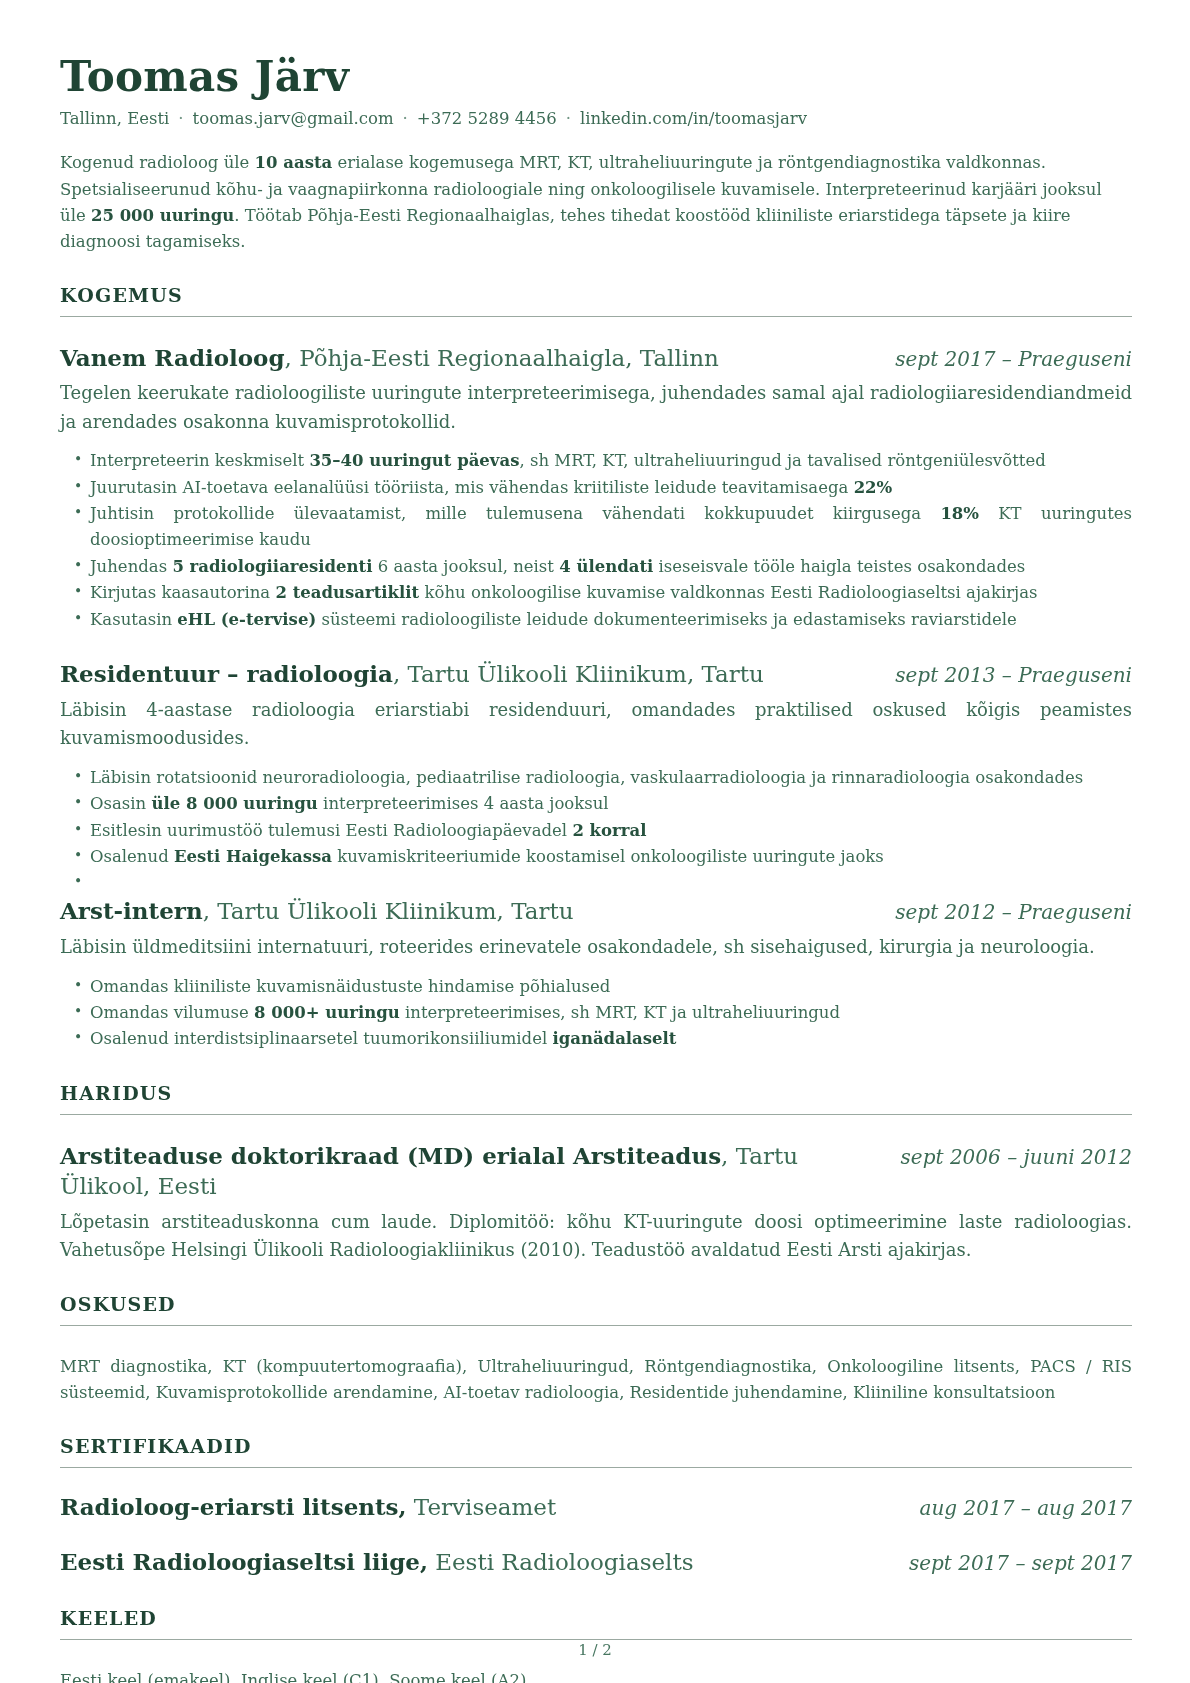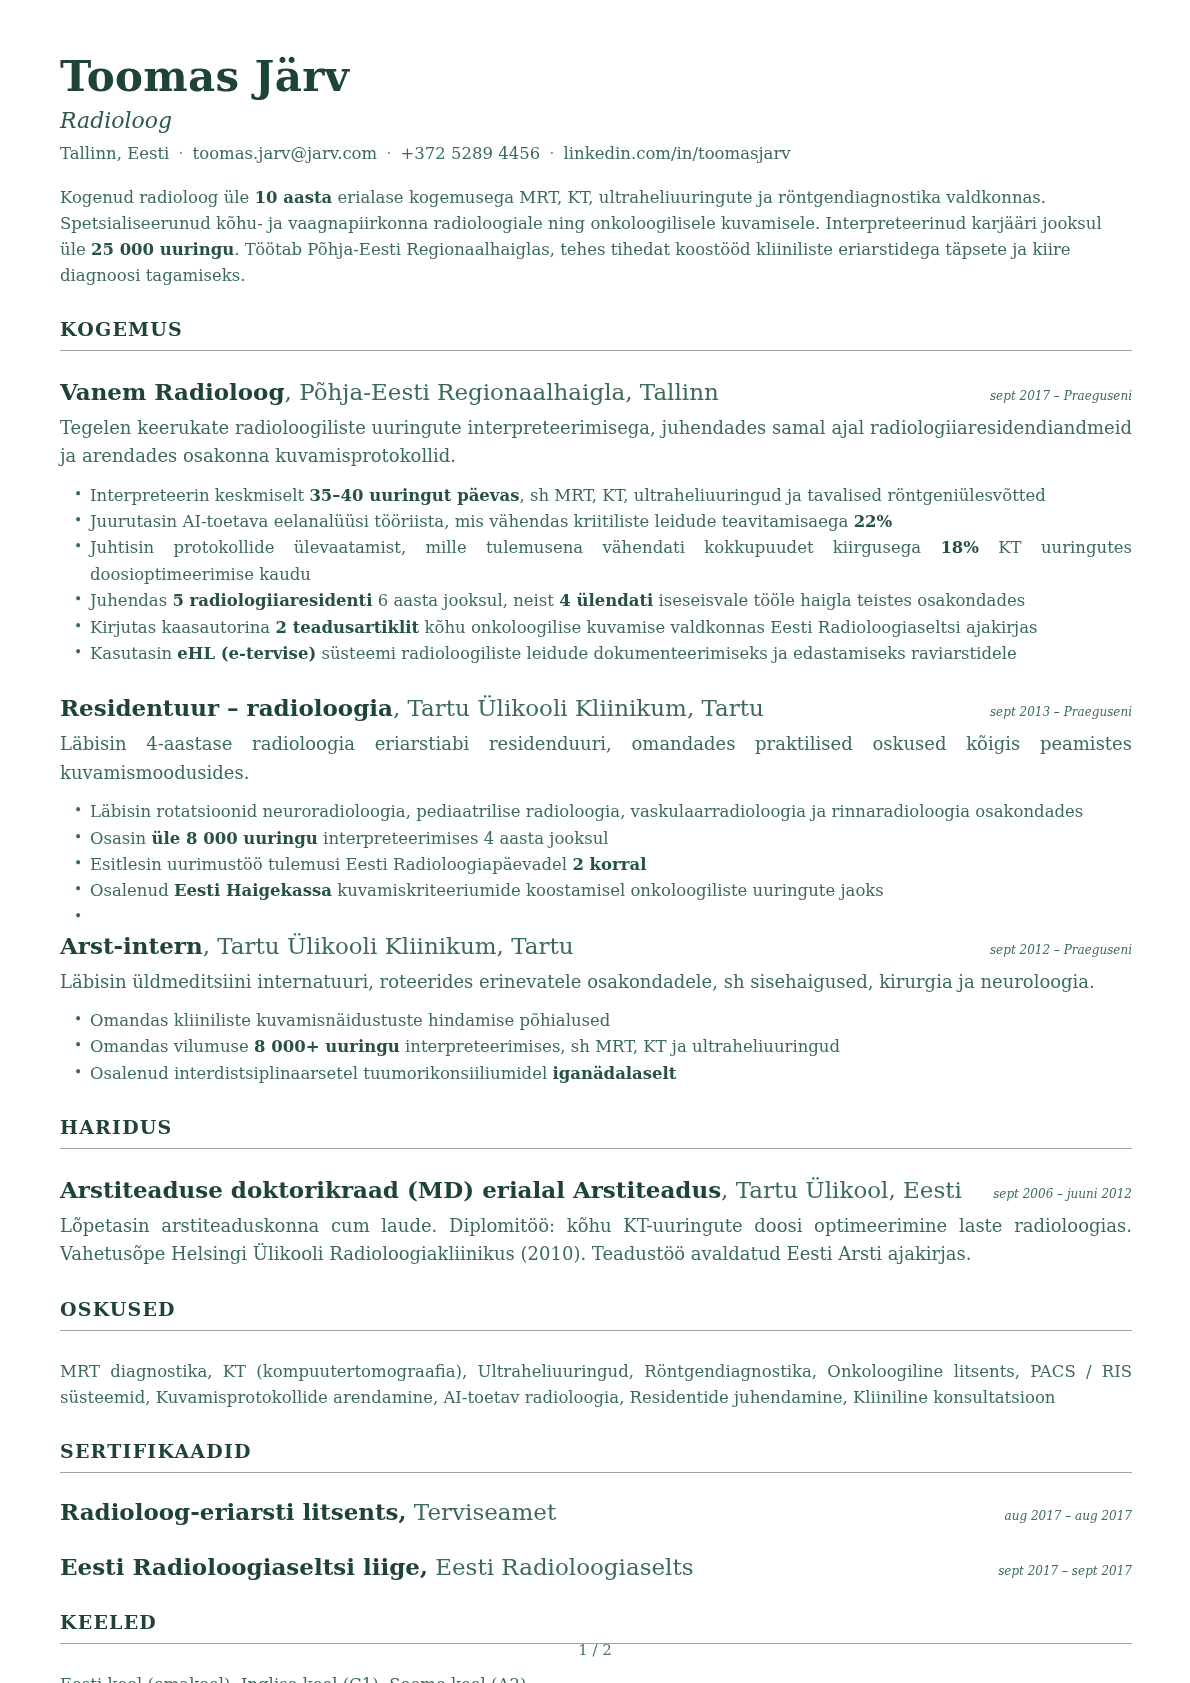--- a/index.html
+++ b/index.html
@@ -43,21 +43,21 @@
     margin:0;font-size:19px;font-weight:700;letter-spacing:1.2px;
     color:var(--c-dark);line-height:1.15;
   }
   .rule{height:0;border-top:1px solid var(--c-rule);margin-top:9px;}
 
   .entry{margin-top:26px;}
   .entry-head{display:flex;justify-content:space-between;align-items:baseline;gap:24px;}
   .entry-title{font-size:23px;line-height:1.3;color:var(--c-body);}
   .entry-title strong{color:var(--c-dark);}
   .entry-date{
-    font-size:12px;font-style:italic;color:var(--c-body);
+    font-size:20px;font-style:italic;color:var(--c-body);
     white-space:nowrap;flex:none;
   }
   .entry-desc{
     margin:6px 0 0;font-size:18px;line-height:1.58;color:var(--c-body);
     text-align:justify;
   }
   ul.bullets{list-style:none;margin:12px 0 0;padding:0;}
   .bullets li{
     position:relative;padding-left:30px;font-size:16.5px;line-height:1.6;
     color:var(--c-body);text-align:justify;
@@ -77,22 +77,21 @@
   }
 </style>
 </head>
 <body>
 
 <div class="page">
   <div class="content">
 
     <header>
       <h1 class="name">Toomas Järv</h1>
-      <div class="subtitle">Radioloog</div>
-      <div class="contact"><span class="item">Tallinn, Eesti</span><span class="sep">·</span><span class="item">toomas.jarv@jarv.com</span><span class="sep">·</span><span class="item">+372 5289 4456</span><span class="sep">·</span><span class="item">linkedin.com/in/toomasjarv</span></div>
+      <div class="contact"><span class="item">Tallinn, Eesti</span><span class="sep">·</span><span class="item">toomas.jarv@gmail.com</span><span class="sep">·</span><span class="item">+372 5289 4456</span><span class="sep">·</span><span class="item">linkedin.com/in/toomasjarv</span></div>
     </header>
 
     <p class="summary"><span>Kogenud radioloog üle </span><strong>10 aasta</strong><span> erialase kogemusega MRT, KT, ultraheliuuringute ja röntgendiagnostika valdkonnas. Spetsialiseerunud kõhu- ja vaagnapiirkonna radioloogiale ning onkoloogilisele kuvamisele. Interpreteerinud karjääri jooksul üle </span><strong>25 000 uuringu</strong><span>. Töötab Põhja-Eesti Regionaalhaiglas, tehes tihedat koostööd kliiniliste eriarstidega täpsete ja kiire diagnoosi tagamiseks.</span></p>
 
     <div>
         <section class="section section-kogemus">
           <h2>KOGEMUS</h2>
           <div class="rule"></div>
           <article class="entry">
             <div class="entry-head">

